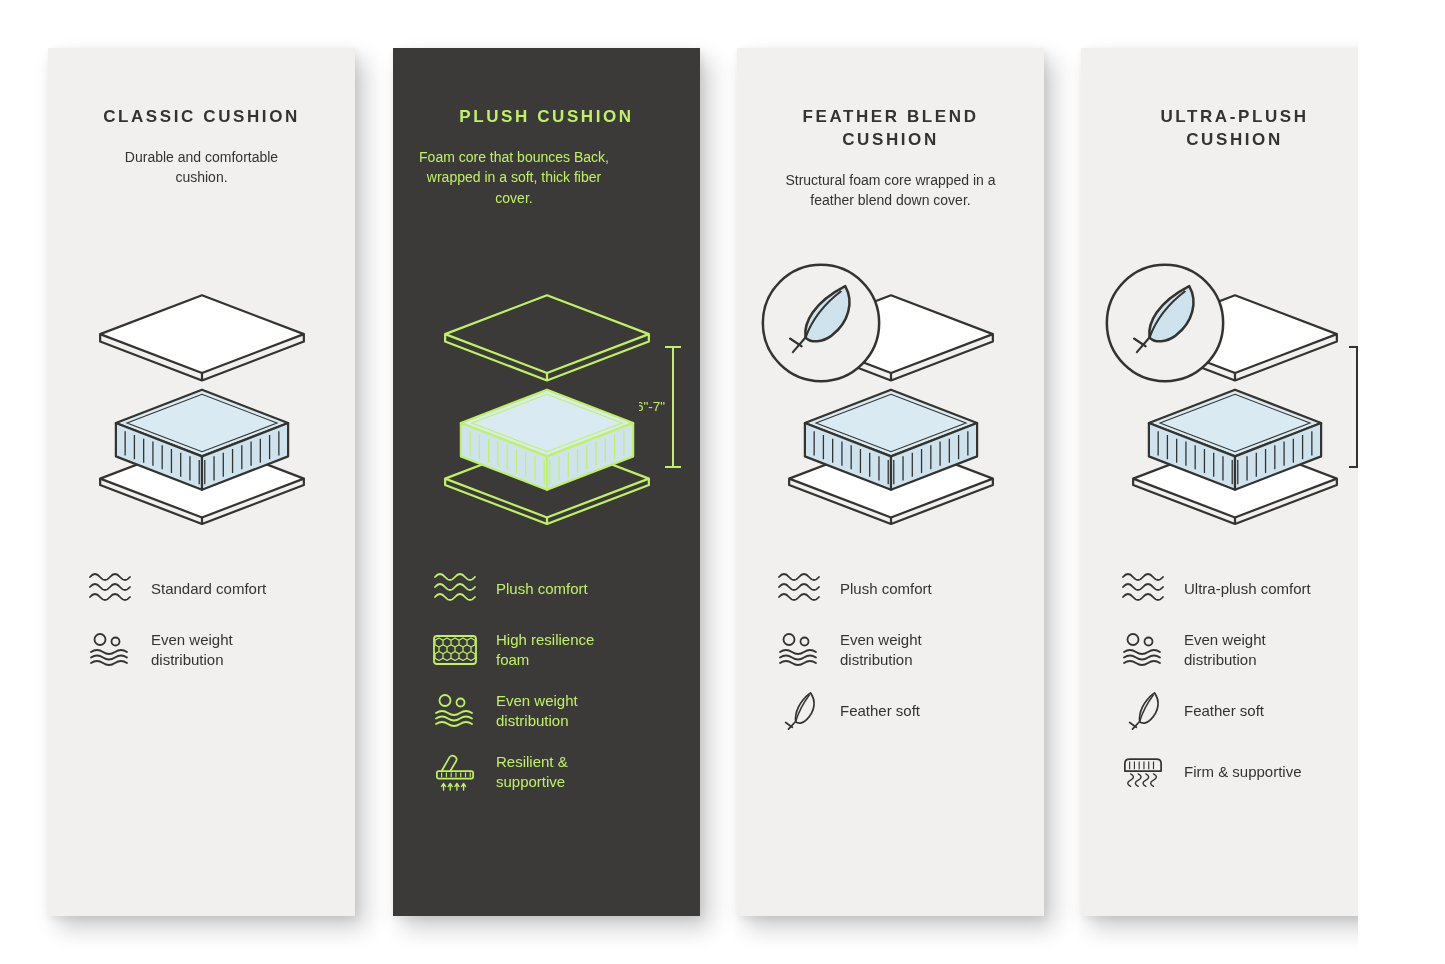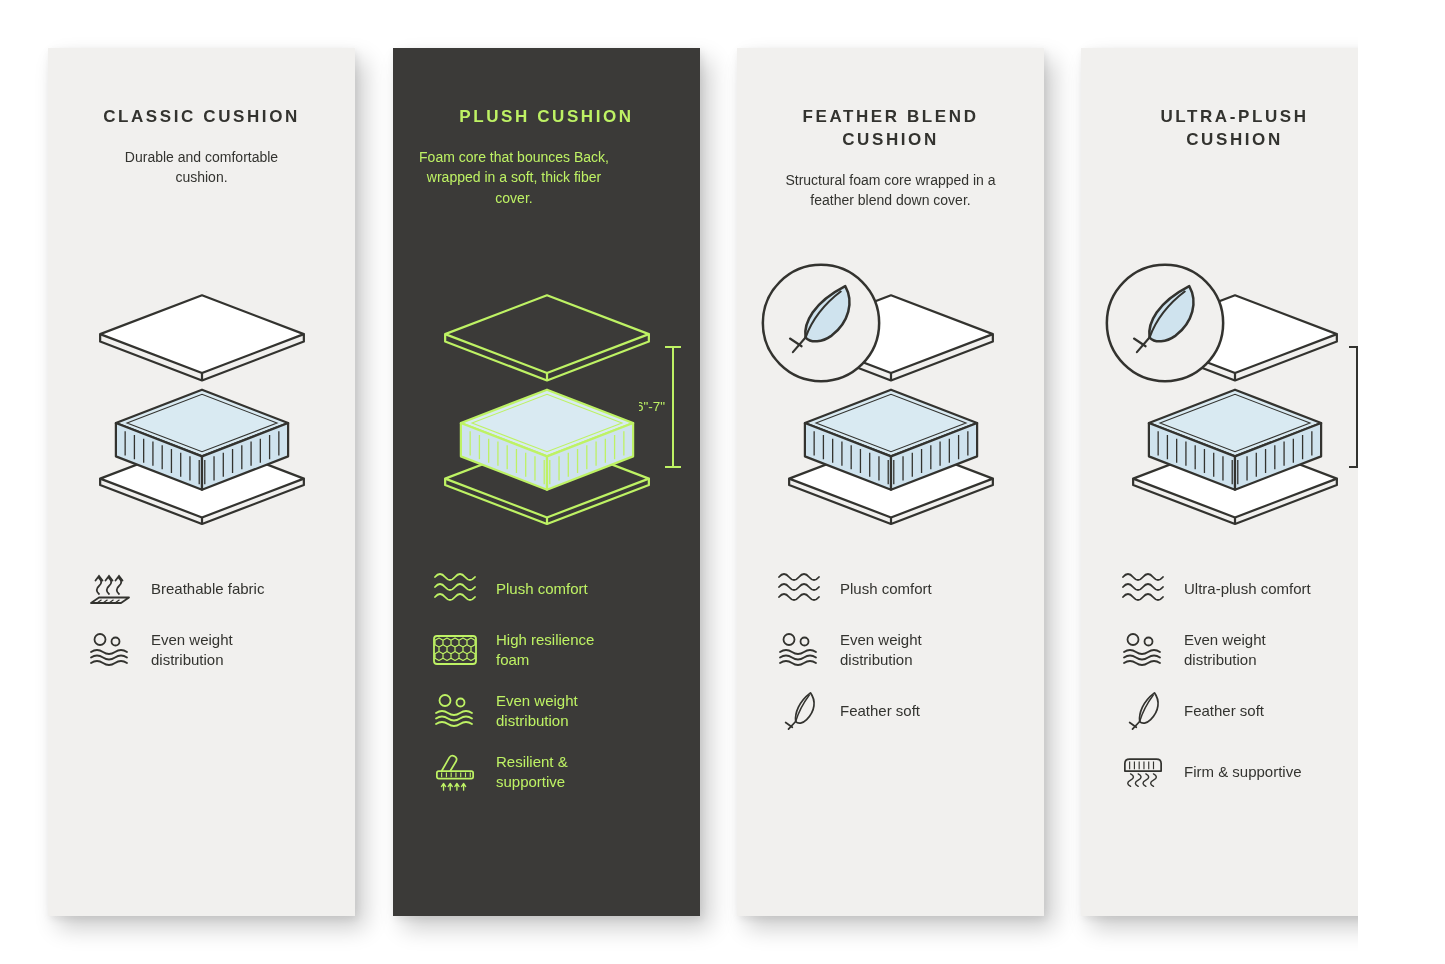--- a/index.html
+++ b/index.html
@@ -135,23 +135,23 @@
     <h2 class="title">CLASSIC CUSHION</h2>
     <p class="desc d1">Durable and comfortable cushion.</p>
     <div class="diagram">
       <svg class="cushion" viewBox="0 0 270 270">
           <use href="#cushion-base"></use>
         </svg>
     </div>
     <ul class="features">
       <li class="feature">
         <svg class="ficon" viewBox="0 0 48 40">
-            <use href="#icon-breathable"></use>
-          </svg>
-        <span class="flabel">Breathable fabric</span>
+            <use href="#icon-waves"></use>
+          </svg>
+        <span class="flabel">Standard comfort</span>
       </li>
       <li class="feature">
         <svg class="ficon" viewBox="0 0 48 40">
             <use href="#icon-weight"></use>
           </svg>
         <span class="flabel">Even weight distribution</span>
       </li>
     </ul>
   </section>
 

